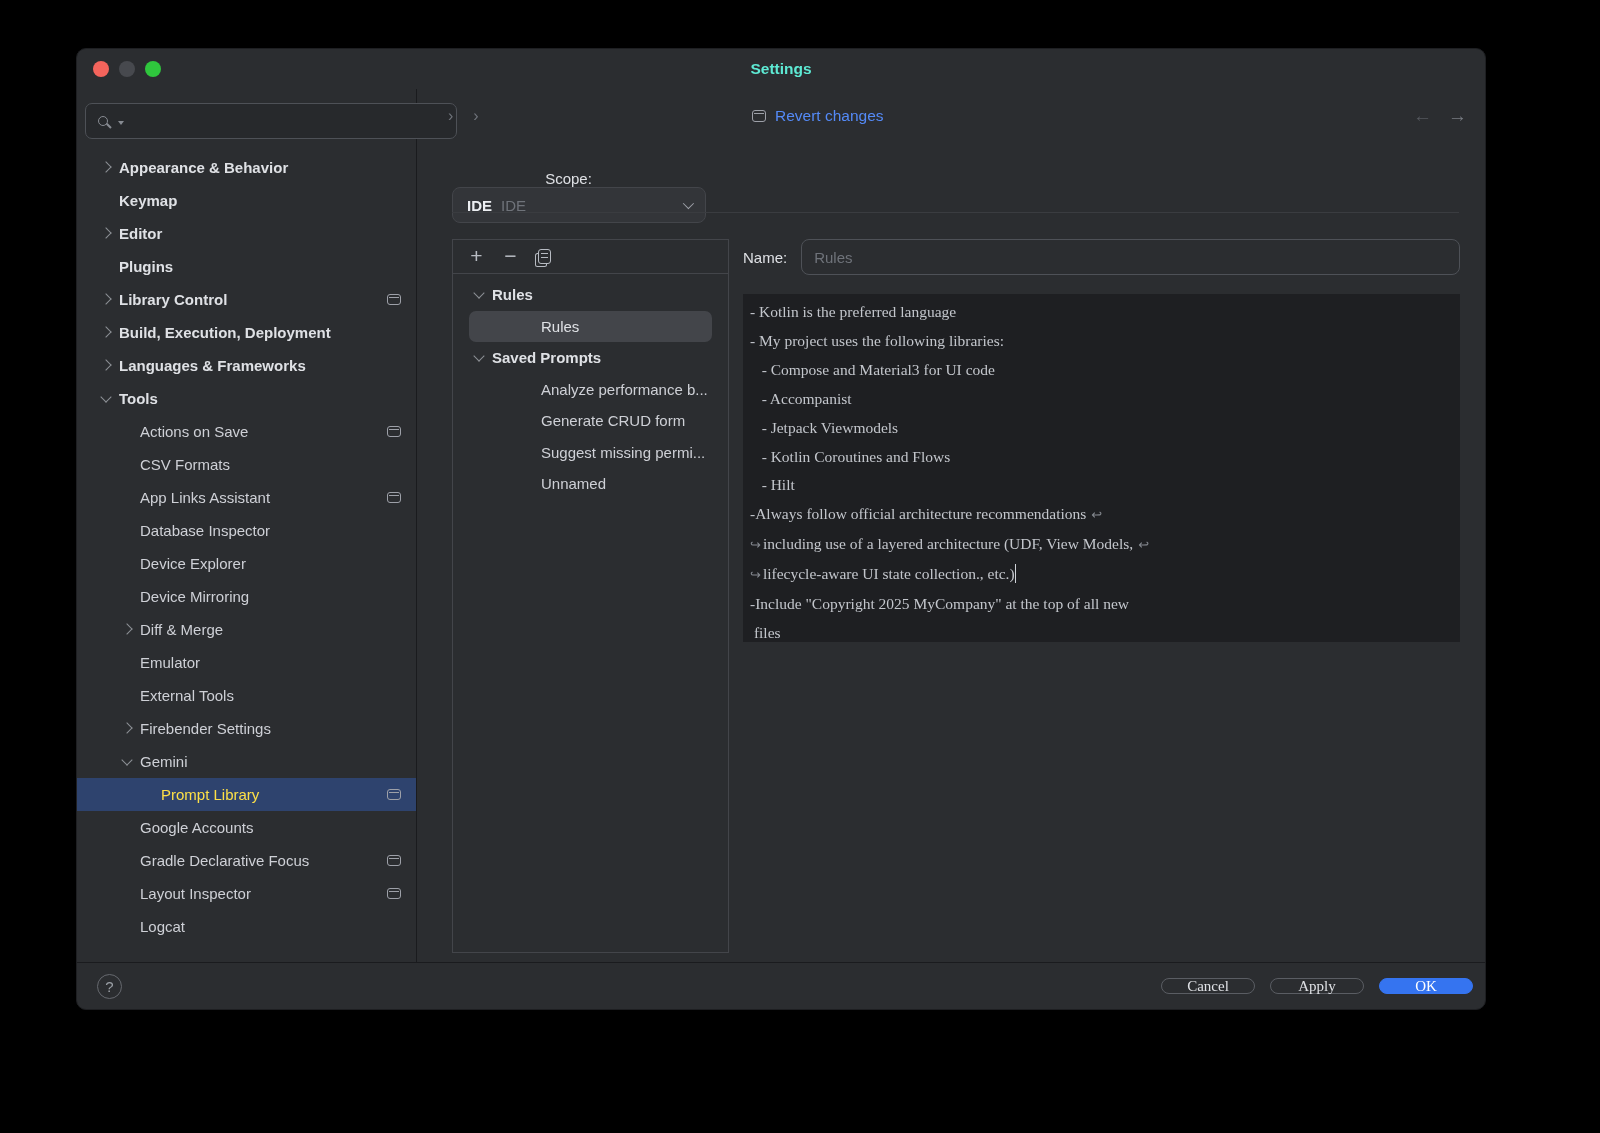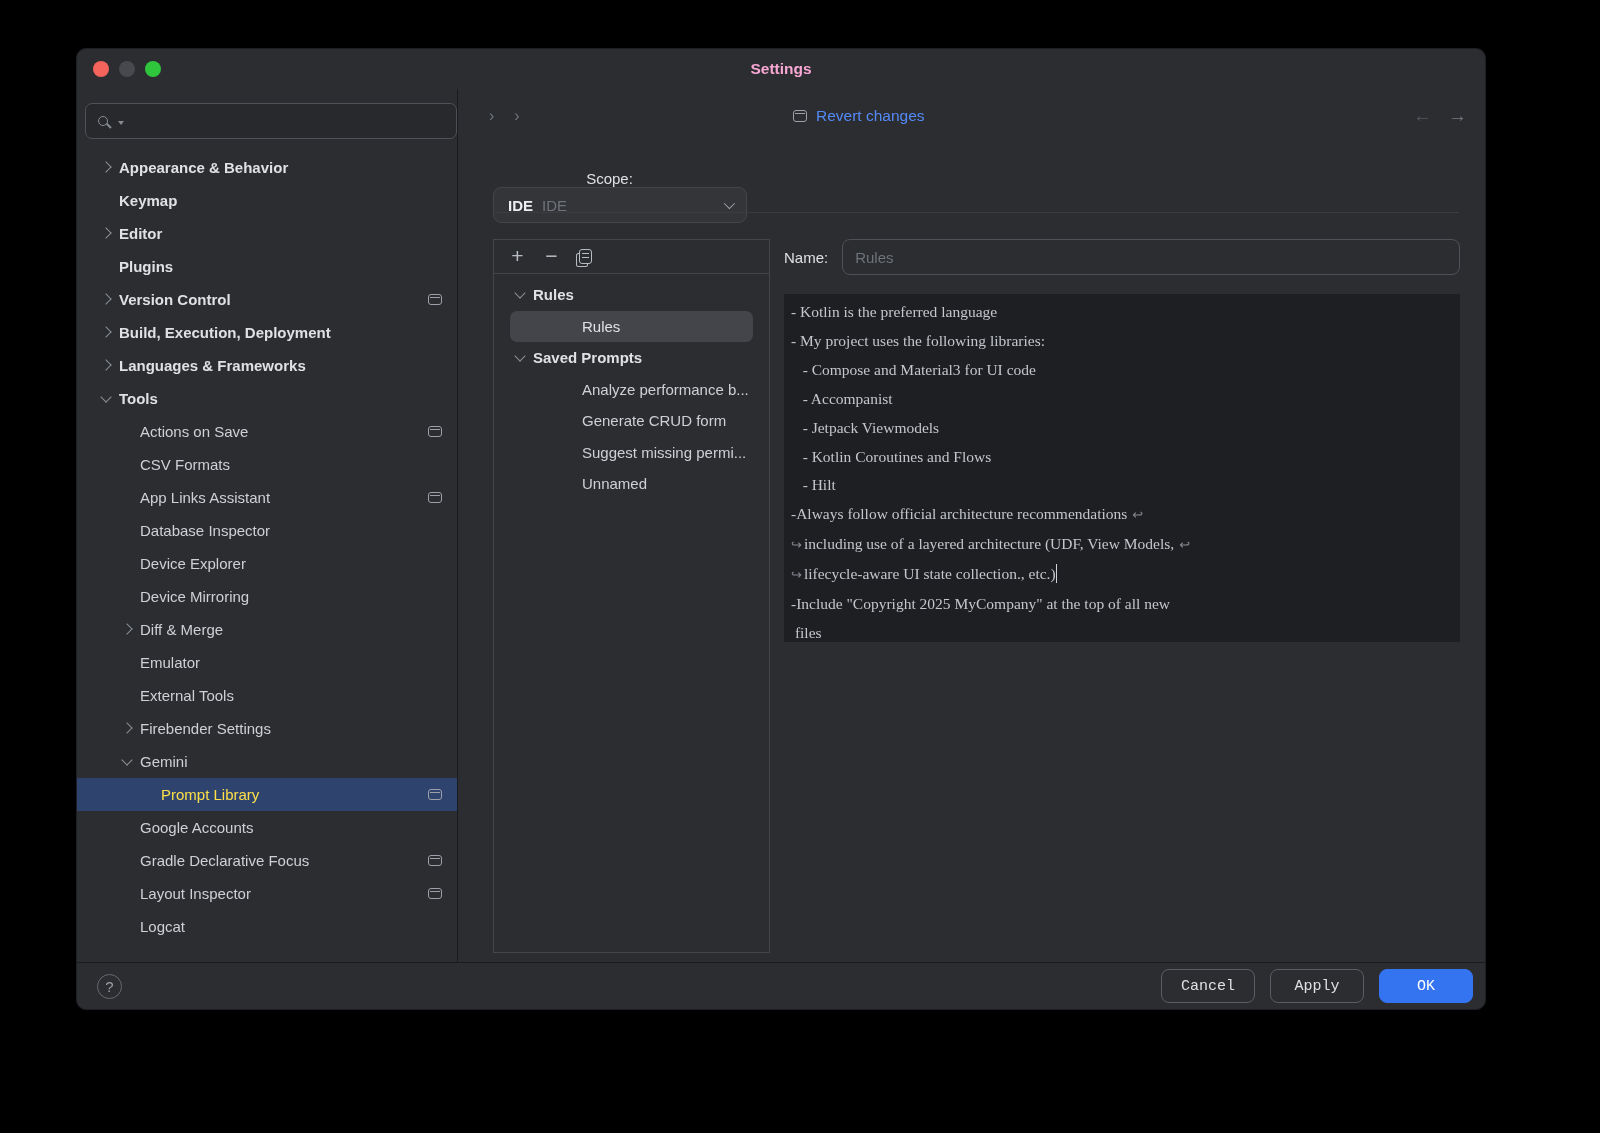--- a/index.html
+++ b/index.html
@@ -10,26 +10,26 @@
             box-shadow:0 24px 70px rgba(0,0,0,.65); overflow:hidden; }
 
   
   .titlebar { position:relative; height:40px; }
   .traffic { position:absolute; left:16px; top:12px; display:flex; gap:10px; }
   .light { width:16px; height:16px; border-radius:50%; }
   .light.red { background:#f4645c; }
   .light.yellow { background:#47494e; }
   .light.green { background:#2fc63d; }
   .win-title { position:absolute; left:0; right:0; top:0; height:40px; display:flex;
-               align-items:center; justify-content:center; color:#f9a8d4;
+               align-items:center; justify-content:center; color:#5eead4;
                font-size:15.5px; font-weight:700; }
 
   
   .body { position:absolute; top:40px; left:0; right:0; bottom:47px; display:flex; }
-  .sidebar { width:381px; border-right:1px solid #1a1b1e; position:relative; }
+  .sidebar { width:340px; border-right:1px solid #1a1b1e; position:relative; }
   .content { flex:1; position:relative; }
 
   
   .search-box { position:absolute; left:8px; top:14px; width:372px; height:36px;
                 border:1px solid #4e5157; border-radius:7px; background:#27292c;
                 display:flex; align-items:center; padding-left:12px; gap:3px; }
   .mag { width:10px; height:10px; border:1.6px solid #878b92; border-radius:50%; position:relative; }
   .mag::after { content:""; position:absolute; width:6px; height:1.6px; background:#878b92;
                 transform:rotate(45deg); right:-5px; bottom:-2px; }
   .search-tri { width:0; height:0; border-left:3.5px solid transparent; border-right:3.5px solid transparent;
@@ -124,24 +124,24 @@
   .caret { display:none; width:1.6px; height:19px; background:#d0d3d9; vertical-align:-4px; }
   .ed-line.has-cursor .caret { display:inline-block; }
 
   
   .footer { position:absolute; left:0; right:0; bottom:0; height:47px; border-top:1px solid #1a1b1e;
             display:flex; align-items:center; padding:0 12px 0 20px; }
   .help-btn { width:25px; height:25px; border:1.6px solid #66696f; border-radius:50%;
               color:#9ba0a6; font-size:15px; display:flex; align-items:center; justify-content:center;
               cursor:pointer; }
   .btns { margin-left:auto; display:flex; gap:15px; }
-  .btn { min-width:94px; height:34px; border-radius:8px; font-size:15px; color:#dfe1e5;
+  .btn { min-width:94px; height:16px; border-radius:8px; font-size:15px; color:#dfe1e5;
          display:flex; align-items:center; justify-content:center; padding:0 18px;
          background:transparent; border:1px solid #5a5d63; cursor:pointer;
-         font-family:Liberation Mono, monospace; }
+         font-family:Liberation Serif, serif; }
   .btn.primary { background:#3574f0; border-color:#3574f0; color:#fff; }
 </style>
 </head>
 <body>
 
 <div class="dialog">
 
   <div class="titlebar">
     <div class="traffic">
       <div class="light red"></div>
@@ -174,21 +174,21 @@
             <span>Editor</span>
 
           </div>
           <div class="row lvl0 bold">
             <span class="chev"></span>
             <span>Plugins</span>
 
           </div>
           <div class="row lvl0 chev-right bold has-ricon">
             <span class="chev"></span>
-            <span>Version Control</span>
+            <span>Library Control</span>
             <span class="ricon"></span>
           </div>
           <div class="row lvl0 chev-right bold">
             <span class="chev"></span>
             <span>Build, Execution, Deployment</span>
 
           </div>
           <div class="row lvl0 chev-right bold">
             <span class="chev"></span>
             <span>Languages &amp; Frameworks</span>

